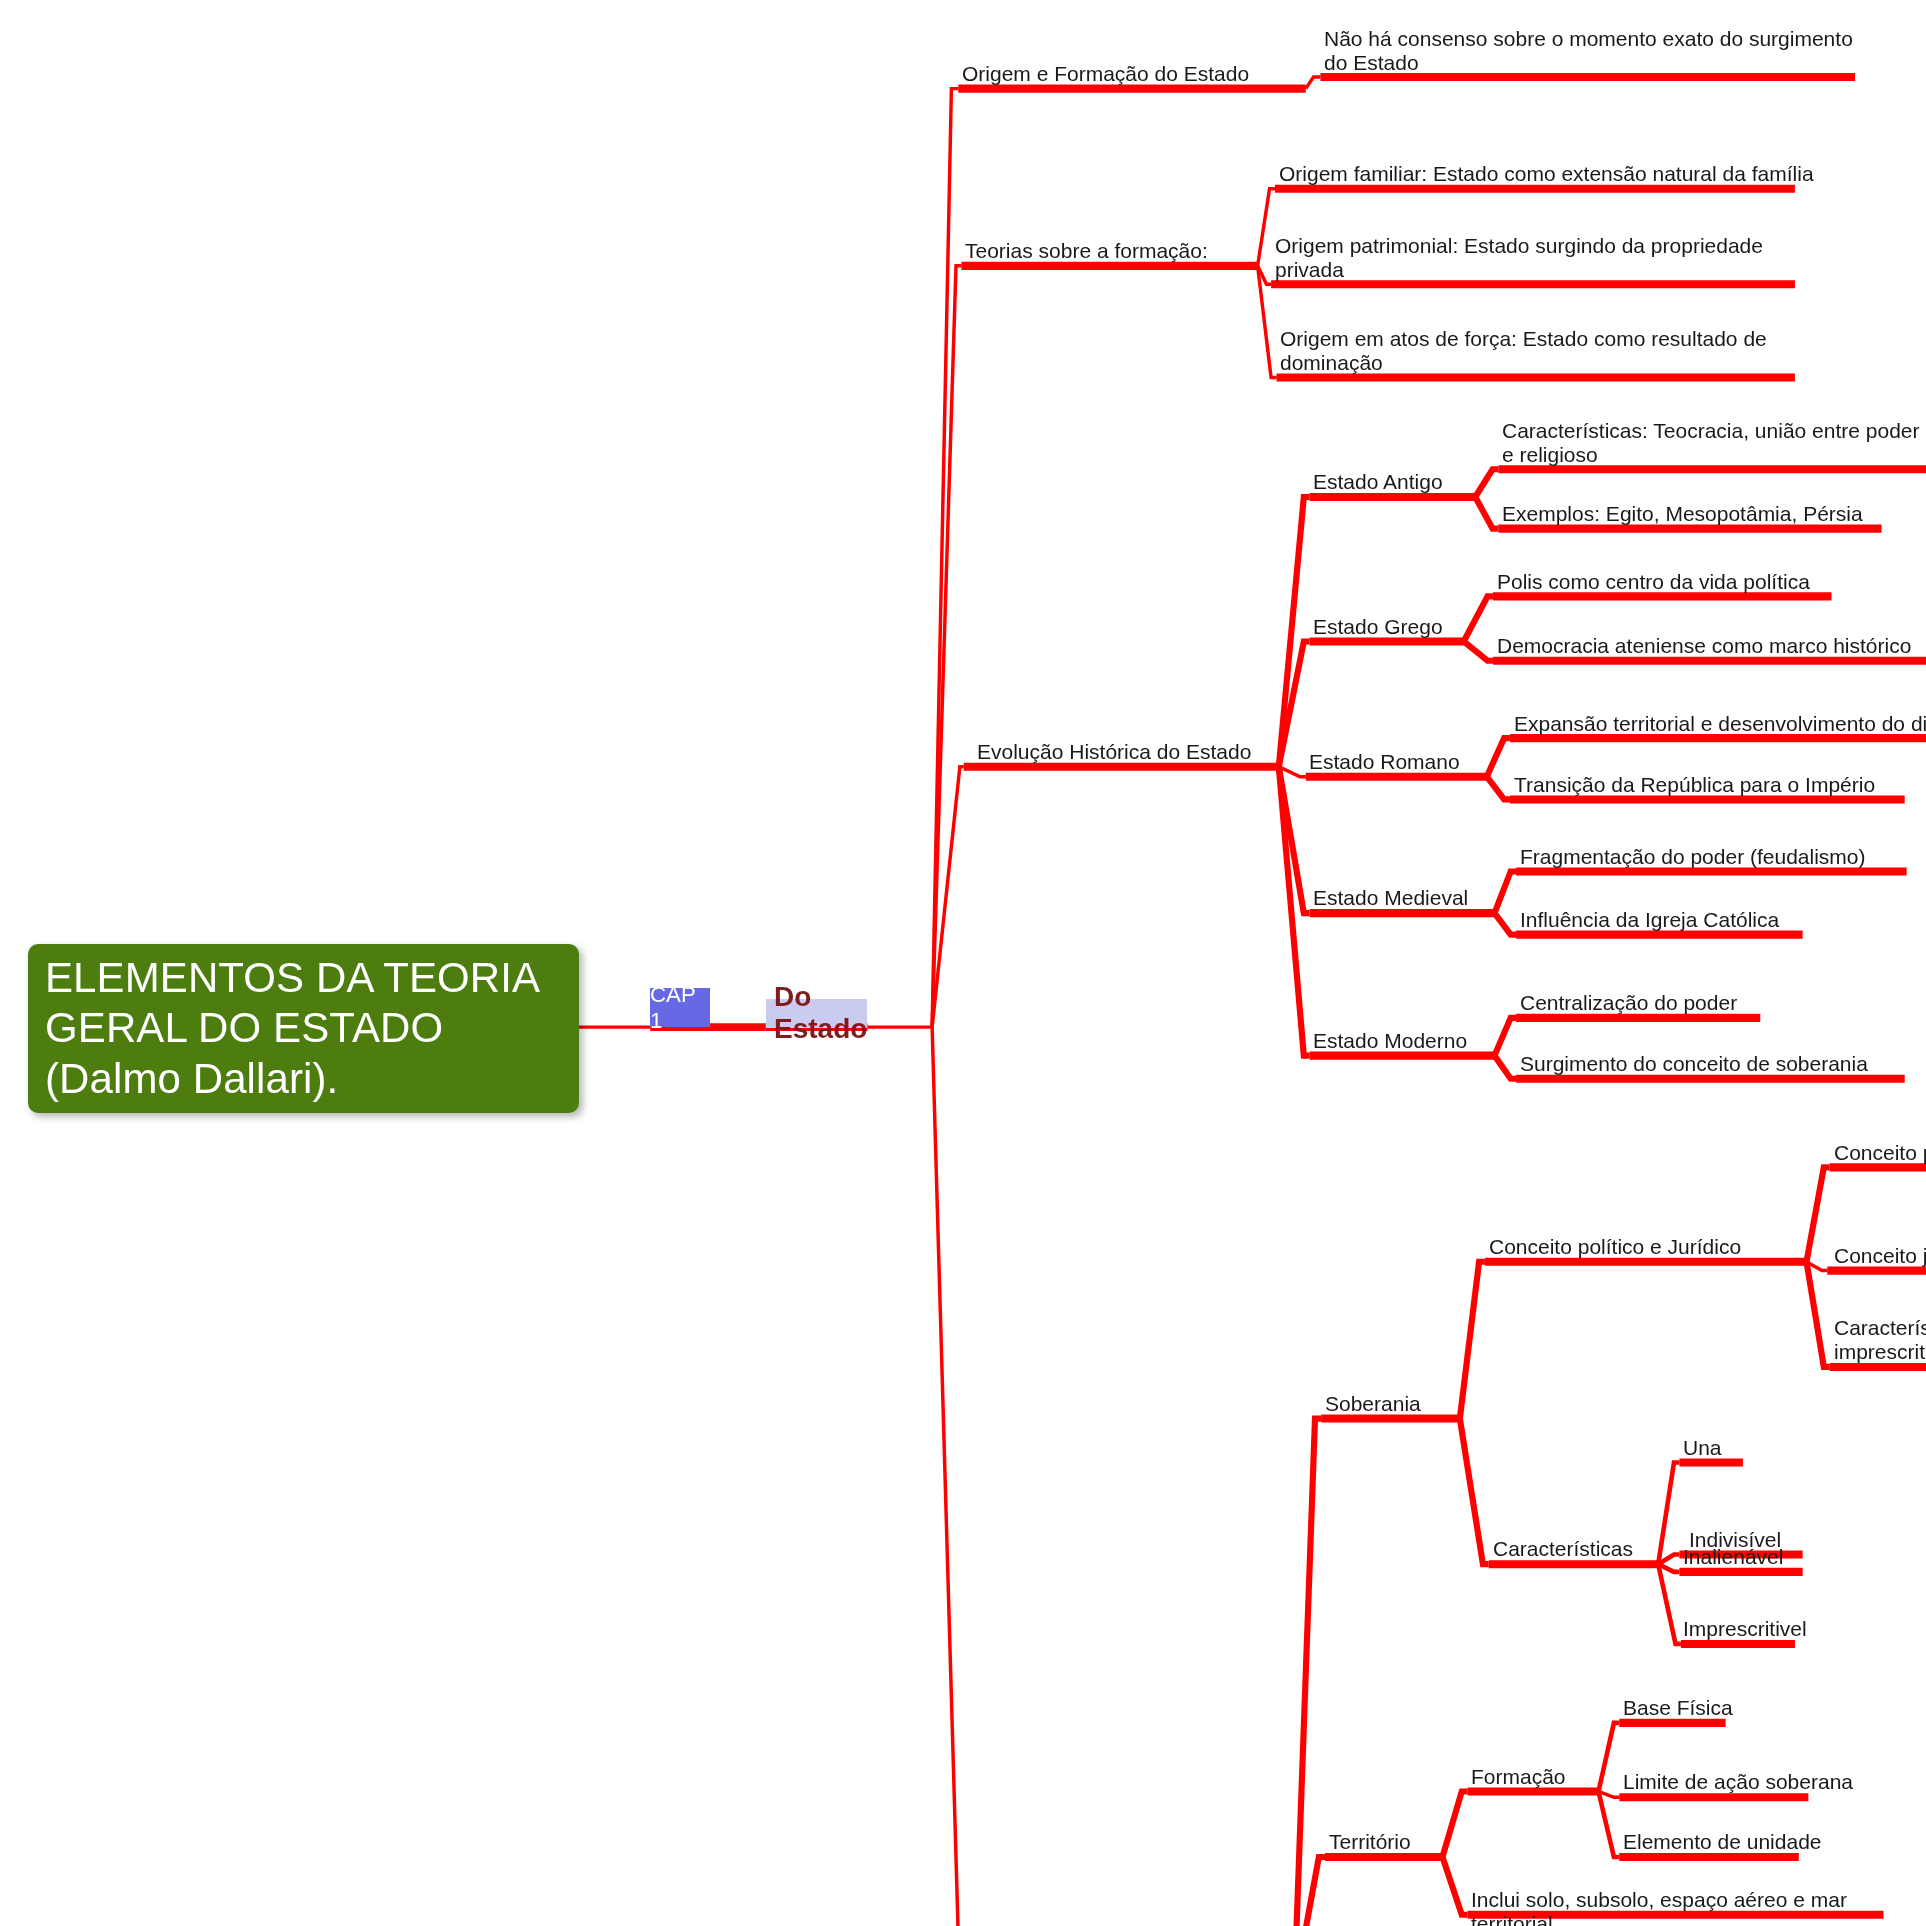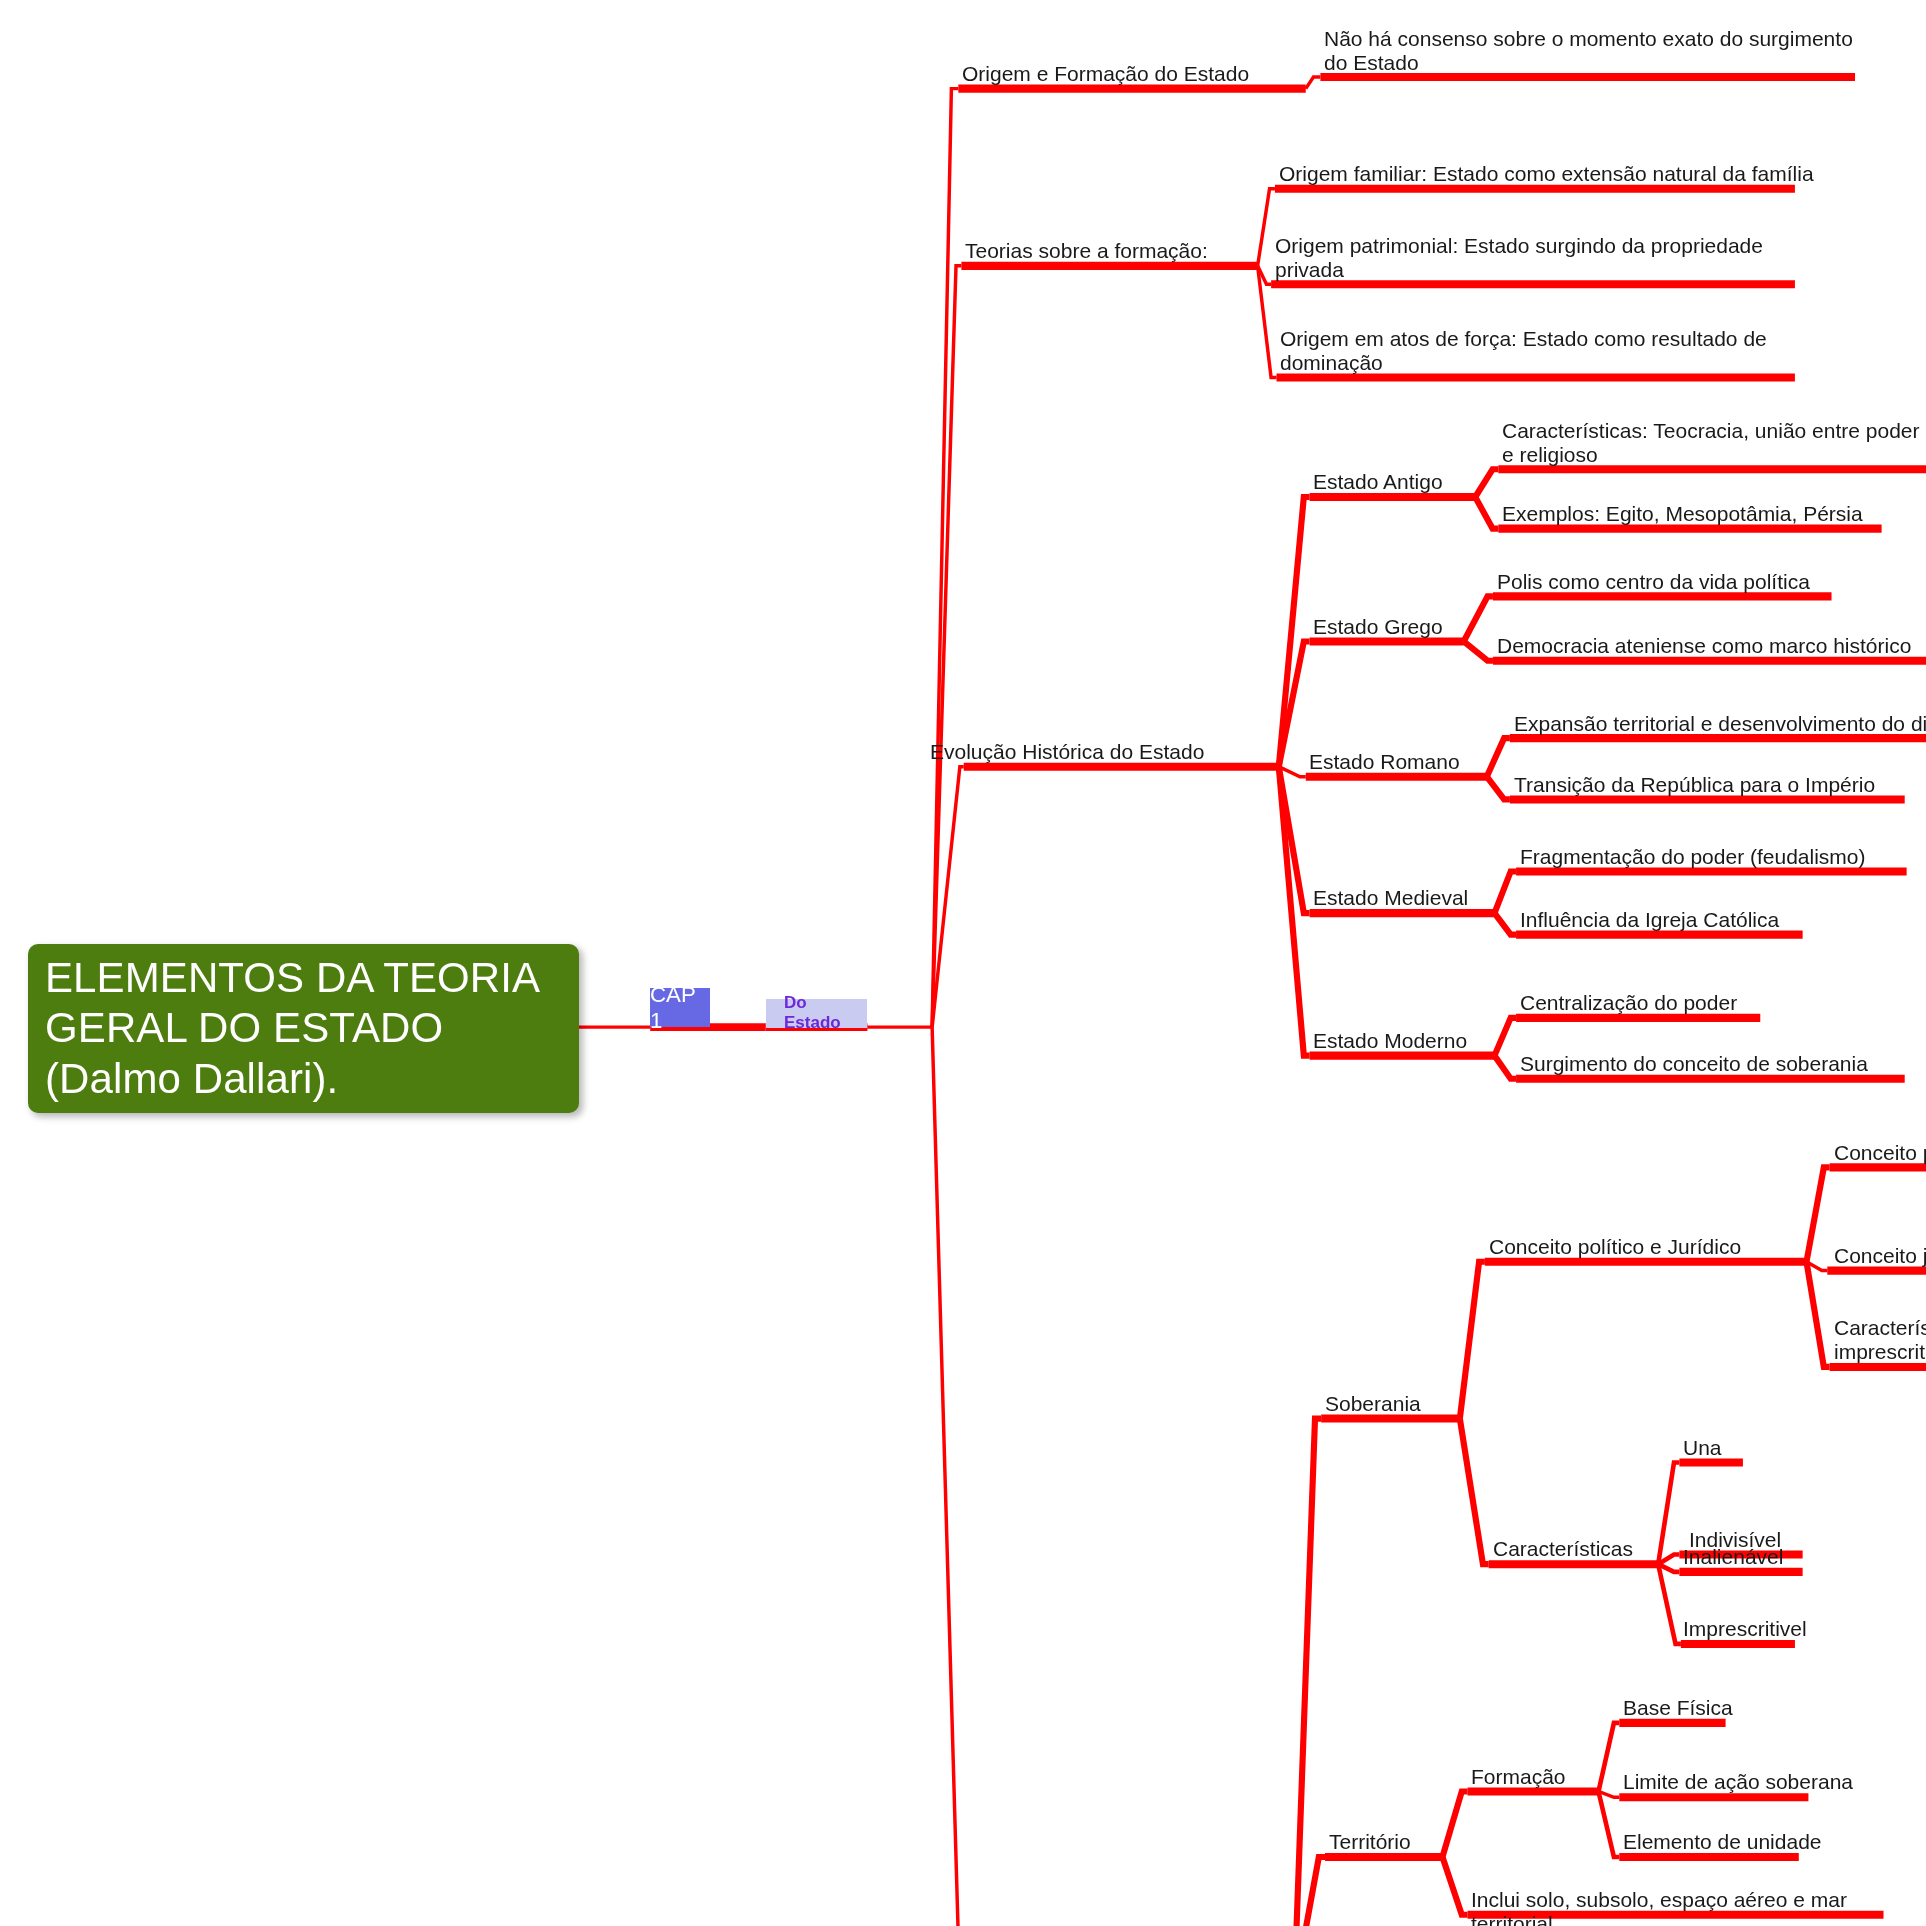--- a/index.html
+++ b/index.html
@@ -19,21 +19,21 @@
   #root-card .t{color:#ffffff;font-size:42px;line-height:1.20;padding:0 17px;letter-spacing:0.1px;}
 
   
   #cap-chip{position:absolute;left:650px;top:988px;width:60px;height:39px;
     background:#6769E4;display:flex;align-items:center;justify-content:center;}
   #cap-chip span{color:#ffffff;font-size:22.3px;}
 
   
   #topic-chip{position:absolute;left:766px;top:999px;width:101px;height:28.5px;
     background:#C9CBF1;display:flex;align-items:center;}
-  #topic-chip span{color:#6d28d9;font-size:17px;font-weight:bold;padding-left:18px;}
+  #topic-chip span{color:#7f1d1d;font-size:28px;font-weight:bold;padding-left:8px;}
 
   .lbl{font-size:21px;}
 </style>
 </head>
 <body>
 
 <div id="stage">
 
   <svg id="wires" viewBox="0 0 6828 7452" preserveAspectRatio="none">
 
@@ -189,21 +189,21 @@
   </div>
 
   <div id="topic-chip">
     <span>Do Estado</span>
   </div>
 
   <div class="node lbl" style="left: 962px; top: 62px; width: 347px;">Origem e Formação do Estado</div>
 
   <div class="node lbl" style="left: 965px; top: 239px; width: 300px;">Teorias sobre a formação:</div>
 
-  <div class="node lbl" style="left: 930px; top: 740px; width: 320px;">Evolução Histórica do Estado</div>
+  <div class="node lbl" style="left: 977px; top: 740px; width: 320px;">Evolução Histórica do Estado</div>
 
   <div class="node lbl" style="left: 1324px; top: 26.6px; width: 539px;">Não há consenso sobre o momento exato do surgimento do Estado</div>
 
   <div class="node lbl" style="left: 1279px; top: 162px; width: 539px;">Origem familiar: Estado como extensão natural da família</div>
   <div class="node lbl" style="left: 1280px; top: 327px; width: 539px;">Origem em atos de força: Estado como resultado de dominação</div>
   <div class="node lbl" style="left: 1275px; top: 234px; width: 539px;">Origem patrimonial: Estado surgindo da propriedade privada</div>
 
   <div class="node lbl" style="left: 1313px; top: 470px; width: 181px;">Estado Antigo</div>
   <div class="node lbl" style="left: 1313px; top: 615px; width: 181px;">Estado Grego</div>
   <div class="node lbl" style="left: 1309px; top: 750px; width: 193px;">Estado Romano</div>

